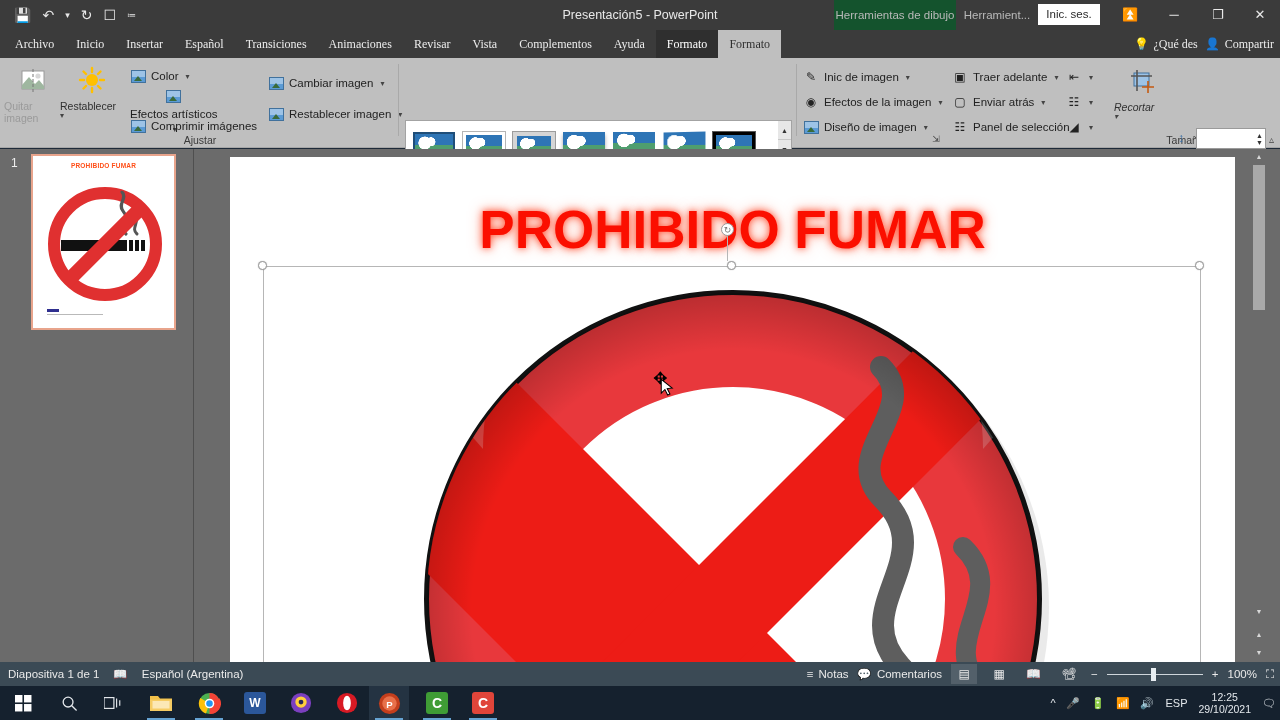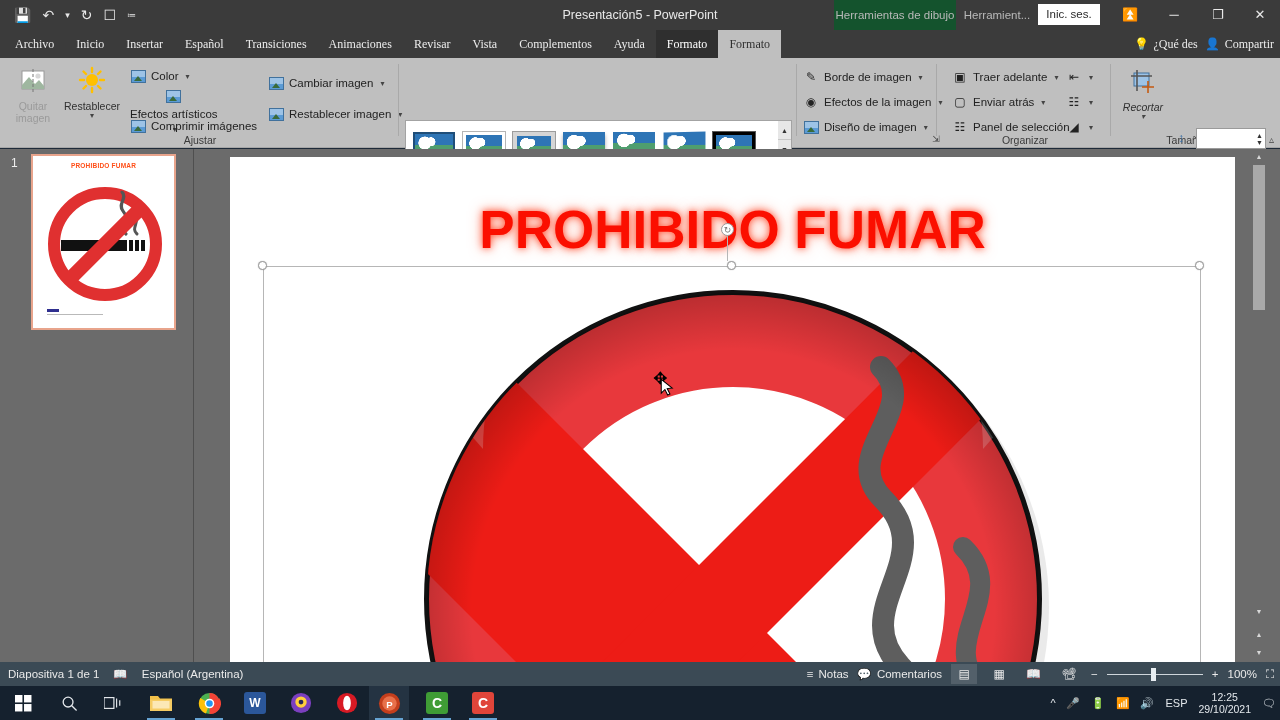--- a/index.html
+++ b/index.html
@@ -69,21 +69,21 @@
     font-size: 10.5px; color: #3a3a3a;
   }
   .group-sep { position: absolute; top: 6px; width: 1px; height: 72px; background: #a9a9a9; }
   .dlg {
     position: absolute; bottom: 3px; font-size: 9px; color: #444;
     width: 12px; height: 12px; line-height: 12px; text-align: center; cursor: default;
   }
 
   
   .bigbtn {
-    position: absolute; width: 58px; top: 4px; text-align: center; cursor: default;
+    position: absolute; width: 58px; top: 4px; cursor: default;
   }
   .bigbtn .gl { height: 38px; display: flex; align-items: center; justify-content: center; font-size: 24px; }
   .bigbtn .lb { font-size: 10.5px; color: #303030; line-height: 12px; }
   .bigbtn.disabled .lb { color: #9a9a9a; }
   .caretdn { font-size: 8px; color: #444; line-height: 8px; }
 
   
   .smbtn {
     position: absolute; height: 22px; display: flex; align-items: center; gap: 5px;
     font-size: 11.5px; color: #222; cursor: default; white-space: nowrap;
@@ -363,41 +363,36 @@
         </div>
     </div>
     <div class="galscroll">
       <div>▲</div>
       <div>▼</div>
       <div>▾</div>
     </div>
 
     <div class="smbtn" style="left:803px; top:8px;">
       <span class="gl">✎</span>
-      <span>Borde de imagen</span>
+      <span>Inic de imagen</span>
       <span class="ar">▾</span>
     </div>
     <div class="smbtn" style="left:803px; top:33px;">
       <span class="gl">◉</span>
       <span>Efectos de la imagen</span>
       <span class="ar">▾</span>
     </div>
     <div class="smbtn" style="left:803px; top:58px;">
       <span class="gl">
           <span class="picico"></span>
         </span>
       <span>Diseño de imagen</span>
       <span class="ar">▾</span>
     </div>
 
-    <div class="group" style="left:940px; width:170px;">
-      <div class="group-label" style="left:0; width:170px;">Organizar</div>
-      <div class="group-sep" style="left:-4px;"></div>
-      <div class="group-sep" style="left:170px;"></div>
-    </div>
     <div class="smbtn" style="left:952px; top:8px;">
       <span class="gl">▣</span>
       <span>Traer adelante</span>
       <span class="ar">▾</span>
     </div>
     <div class="smbtn" style="left:952px; top:33px;">
       <span class="gl">▢</span>
       <span>Enviar atrás</span>
       <span class="ar">▾</span>
     </div>

